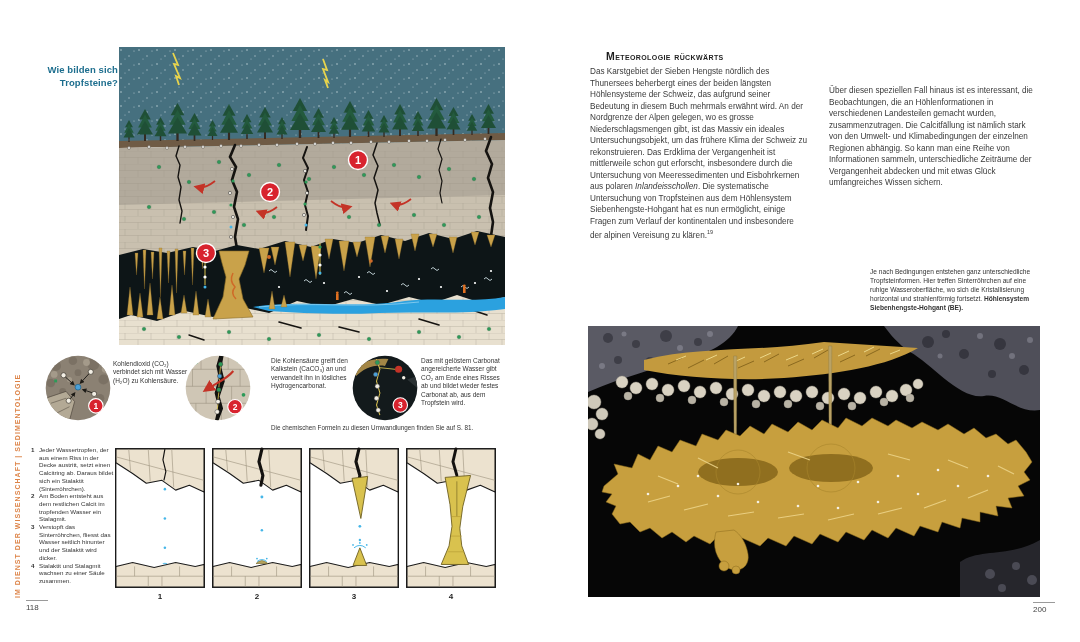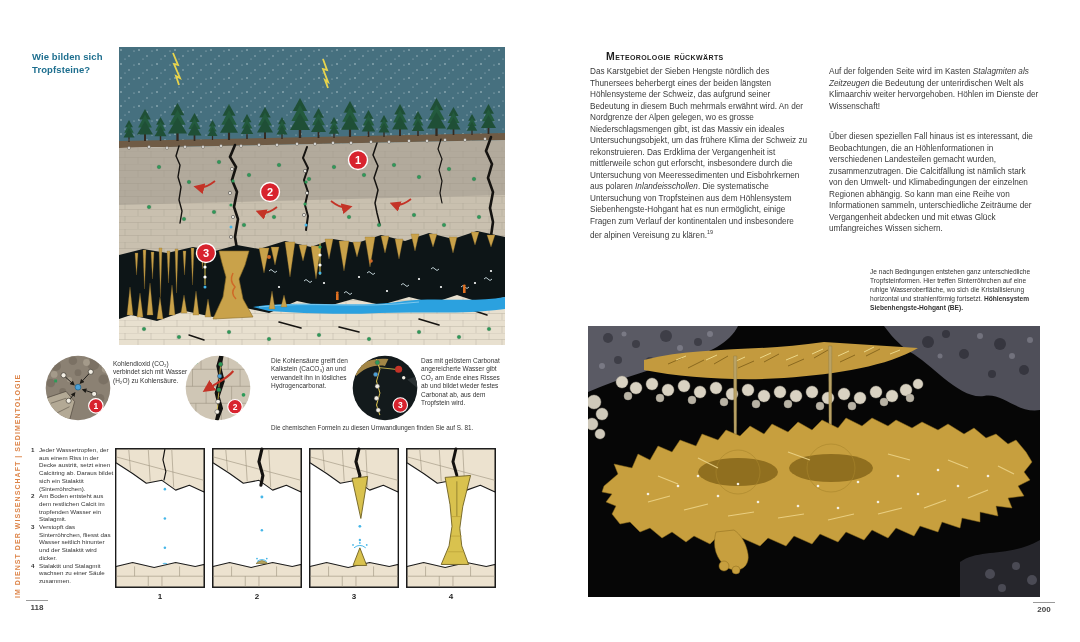--- a/index.html
+++ b/index.html
@@ -15,34 +15,34 @@
   .body-col .it{font-style:italic;}
   .body-col sup{font-size:5.5px;}
   .para-gap{margin-top:19px;}
   .step-text{font-size:6.5px;line-height:8.4px;color:#333;}
   .note{font-size:6.3px;color:#333;}
   .stage{font-size:6.2px;line-height:7.7px;color:#333;}
   .stage-item{display:flex;}
   .stage-num{font-weight:bold;flex:none;width:8px;}
   .caption{font-size:6.6px;line-height:9px;color:#333;background:#fff;padding:5px 7px 7px 8px;}
   .caption .b{font-weight:bold;}
-  .pagenum{font-size:8px;color:#444;text-align:center;font-weight:bold;}
+  .pagenum{font-size:8px;color:#444;text-align:left;}
   .rule{height:1px;background:#9a9a9a;margin-bottom:2px;}
   .vert{writing-mode:vertical-rl;transform:rotate(180deg);font-size:7px;font-weight:bold;
         letter-spacing:1.05px;color:#dd8347;white-space:nowrap;}
   .panel-num{font-size:8px;font-weight:bold;color:#222;text-align:center;width:90px;}
 </style>
 </head>
 <body>
 
 <div class="spread">
 
   <div class="abs vert" style="left:14px;top:366px;height:232px;">IM DIENST DER WISSENSCHAFT | SEDIMENTOLOGIE</div>
 
-  <div class="abs head-left" style="left:32px;top:51px;width:86px;">Wie bilden sich Tropfsteine?</div>
+  <div class="abs head-left" style="left:32px;top:64px;width:86px;text-align:right;">Wie bilden sich Tropfsteine?</div>
 
   <figure class="abs" style="left:119px;top:47px;">
     <svg width="386" height="298" viewBox="0 0 386 298">
       <defs>
         <pattern id="rain" width="18" height="14" patternUnits="userSpaceOnUse">
           <circle cx="2" cy="3" r=".8" fill="#d7e6ea" opacity=".75"></circle>
           <circle cx="10" cy="9" r=".7" fill="#d7e6ea" opacity=".7"></circle>
           <circle cx="15" cy="4" r=".6" fill="#d7e6ea" opacity=".7"></circle>
           <circle cx="6" cy="12" r=".6" fill="#d7e6ea" opacity=".6"></circle>
         </pattern>
@@ -523,23 +523,20 @@
     <div class="pagenum">118</div>
   </div>
 
   <div class="abs rp-head" style="left:590px;top:50px;">Meteorologie rückwärts</div>
 
   <div class="abs body-col" style="left:590px;top:66px;width:218px;">
     <span>Das Karstgebiet der Sieben Hengste nördlich des Thunersees beherbergt eines der beiden längsten Höhlensysteme der Schweiz, das aufgrund seiner Bedeutung in diesem Buch mehrmals erwähnt wird. An der Nordgrenze der Alpen gelegen, wo es grosse Niederschlagsmengen gibt, ist das Massiv ein ideales Untersuchungsobjekt, um das frühere Klima der Schweiz zu rekonstruieren. Das Erdklima der Vergangenheit ist mittlerweile schon gut erforscht, insbesondere durch die Untersuchung von Meeressedimenten und Eisbohrkernen aus polaren </span><span class="it">Inlandeisschollen</span><span>. Die systematische Untersuchung von Tropfsteinen aus dem Höhlensystem Siebenhengste-Hohgant hat es nun ermöglicht, einige Fragen zum Verlauf der kontinentalen und insbesondere der alpinen Vereisung zu klären.</span><sup>19</sup>
   </div>
 
   <div class="abs body-col" style="left:829px;top:66px;width:211px;">
-    <div>
-      <span>Auf der folgenden Seite wird im Kasten </span><span class="it">Stalagmiten als Zeitzeugen</span><span> die Bedeutung der unterirdischen Welt als Klimaarchiv weiter hervorgehoben. Höhlen im Dienste der Wissenschaft!</span>
-    </div>
     <div class="para-gap">Über diesen speziellen Fall hinaus ist es interessant, die Beobachtungen, die an Höhlenformationen in verschiedenen Landesteilen gemacht wurden, zusammenzutragen. Die Calcitfällung ist nämlich stark von den Umwelt- und Klimabedingungen der einzelnen Regionen abhängig. So kann man eine Reihe von Informationen sammeln, unterschiedliche Zeiträume der Vergangenheit abdecken und mit etwas Glück umfangreiches Wissen sichern.</div>
   </div>
 
   <div class="abs caption" style="left:862px;top:262px;width:164px;">
     <span>Je nach Bedingungen entstehen ganz unterschiedliche Tropfsteinformen. Hier treffen Sinterröhrchen auf eine ruhige Wasseroberfläche, wo sich die Kristallisierung horizontal und strahlenförmig fortsetzt. </span><span class="b">Höhlensystem Siebenhengste-Hohgant (BE).</span>
   </div>
 
   <figure class="abs" style="left:588px;top:326px;">
     <svg width="452" height="271" viewBox="0 0 452 271">
       <rect width="452" height="271" fill="#060606"></rect>

